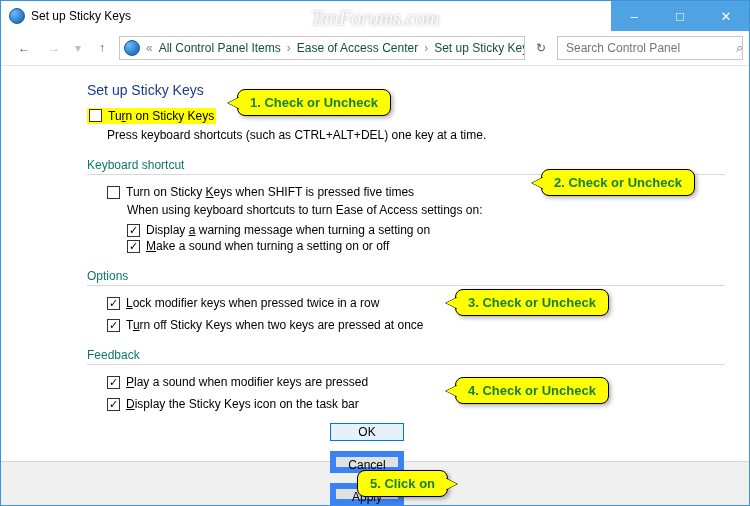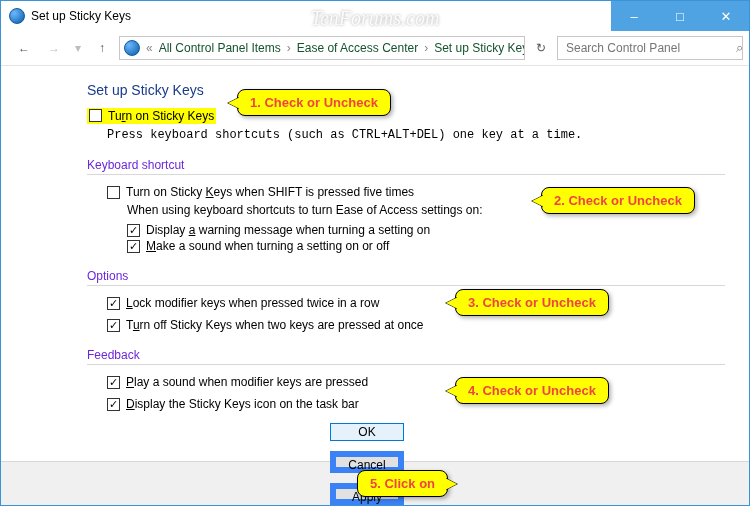--- a/index.html
+++ b/index.html
@@ -67,42 +67,42 @@
   .content { padding:12px 24px 0 86px; }
   .page-title { color:#1a3a8c;font-size:14px;margin:4px 0 10px 0; }
   .option-row { display:flex;align-items:center;gap:6px;margin:2px 0; }
   .check {
     width:13px;height:13px;border:1px solid #333;display:inline-flex;
     align-items:center;justify-content:center;flex:none;background:#fff;
     font-size:11px;line-height:1;
   }
   .check.checked::after { content:"✓";color:#000;font-size:11px; }
   .highlight { background:#ffff00;padding:1px 2px;display:inline-flex;align-items:flex-start;gap:6px; }
-  .desc { font-size:12px;margin:4px 0 2px 20px;font-family:Liberation Mono, monospace; }
-  .section-hdr { color:#6d28d9;font-size:12px;margin:16px 0 2px 0; }
+  .desc { font-size:12px;margin:4px 0 2px 20px; }
+  .section-hdr { color:#0f766e;font-size:12px;margin:16px 0 2px 0; }
   hr.sep { border:none;border-top:1px solid #d8d8d8;margin:2px 0 10px 0; }
   .indent1 { margin-left:20px; }
   .indent2 { margin-left:40px; }
   .sublabel { margin:4px 0 6px 40px;font-size:12px; }
   
   .btnbar {
     position:absolute;left:0;right:0;bottom:0;height:44px;
     background:#f0f0f0;border-top:1px solid #d8d8d8;
     display:flex;align-items:center;justify-content:flex-end;
     padding-right:16px;gap:10px;flex-direction:column;
   }
   .btn {
     min-width:74px;height:22px;border:6px solid #3b82f6;background:#e1e1e1;
     font-size:12px;font-family:inherit;cursor:default;
   }
   .btn.default { border:1px solid #0078d7;background:#e5f1fb; }
   
   .callout {
     position:absolute;background:#ffff00;border:1px solid #000;border-radius:8px;
-    padding:5px 12px;font-weight:bold;font-size:13px;color:#ef4444;
+    padding:5px 12px;font-weight:bold;font-size:13px;color:#15803d;
     box-shadow:2px 2px 4px rgba(0,0,0,0.3);
   }
   .callout::before {
     content:"";position:absolute;width:0;height:0;
   }
   .callout.left-tail::before {
     left:-16px;top:50%;margin-top:-6px;
     border:6px solid transparent;border-right:12px solid #ffff00;
     filter:drop-shadow(-1px 0 0 #000);
   }
@@ -206,18 +206,18 @@
   </div>
 </div>
 
 <div class="btnbar">
   <button class="btn default">OK</button>
   <button class="btn">Cancel</button>
   <button class="btn">Apply</button>
 </div>
 
 <div class="callout left-tail" style="top:88px;left:236px;">1. Check or Uncheck</div>
-<div class="callout left-tail" style="top:186px;left:540px;">2. Check or Uncheck</div>
+<div class="callout left-tail" style="top:168px;left:540px;">2. Check or Uncheck</div>
 <div class="callout left-tail" style="top:288px;left:454px;">3. Check or Uncheck</div>
 <div class="callout left-tail" style="top:376px;left:454px;">4. Check or Uncheck</div>
 <div class="callout right-tail" style="bottom:8px;left:356px;">5. Click on</div>
 
 <div class="watermark">TenForums.com</div>
 
 </body></html>

